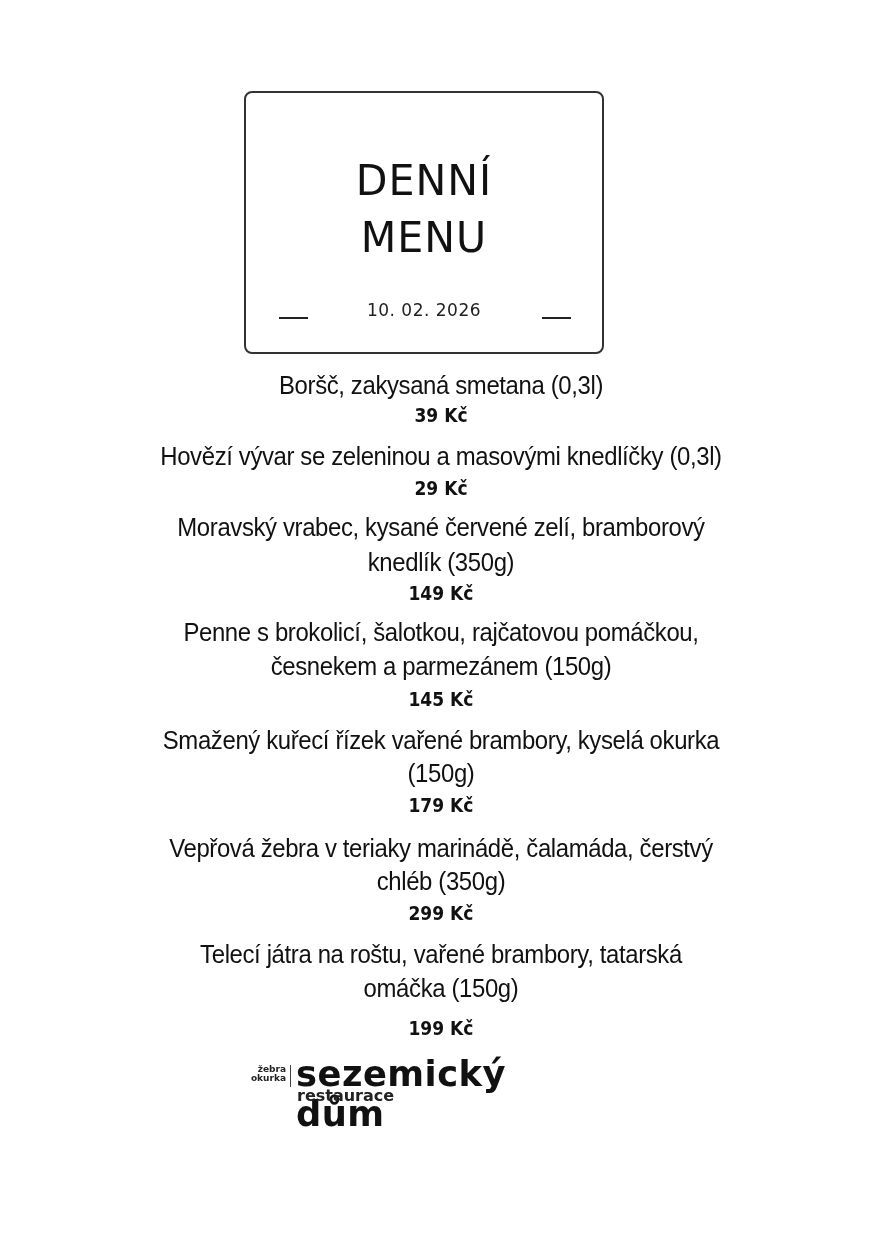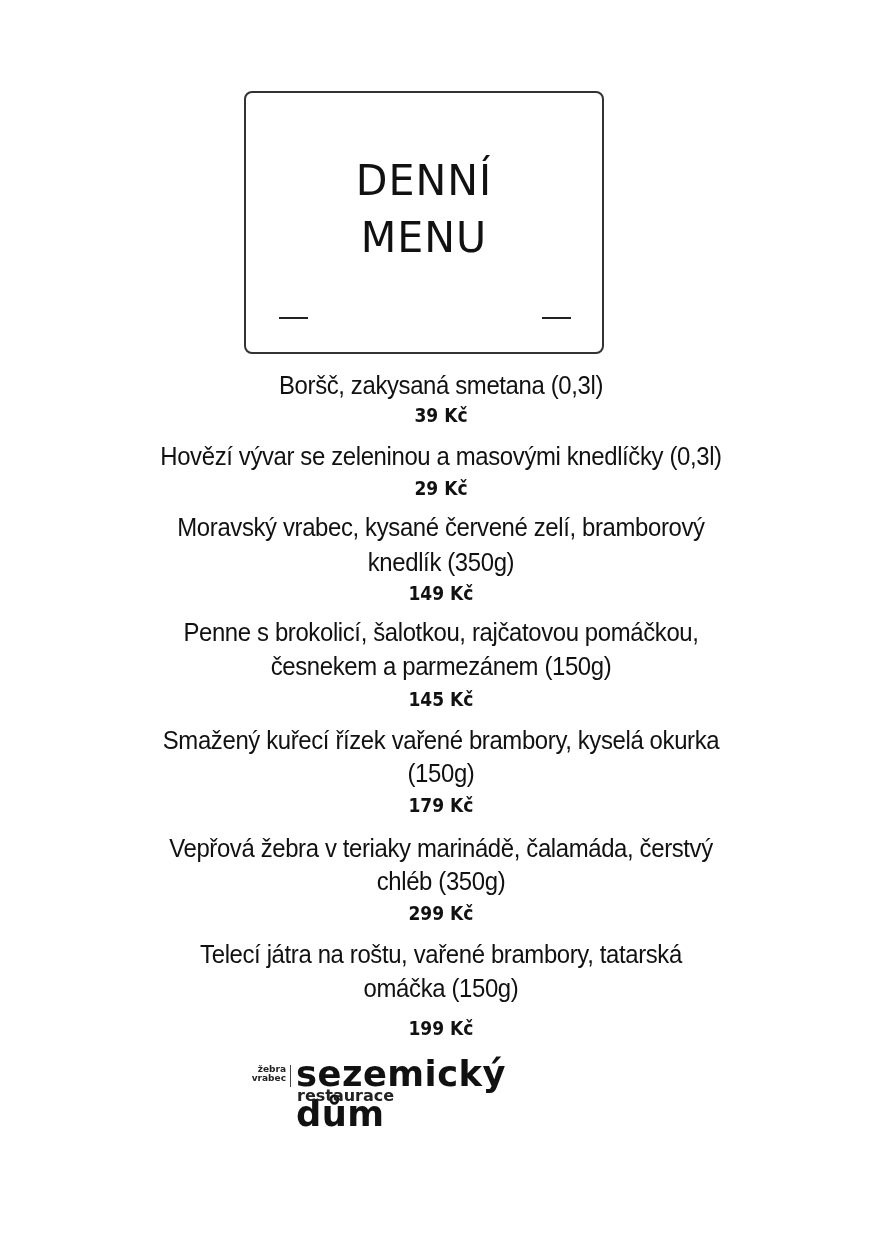--- a/index.html
+++ b/index.html
@@ -66,20 +66,21 @@
     color: #222;
   }
 </style>
 </head>
 <body>
 
 <div class="header-box">
   <div class="title l1">DENNÍ</div>
   <div class="title l2">MENU</div>
   <div class="dash left"></div>
+  <div class="date">10. 02. 2026</div>
   <div class="dash right"></div>
 </div>
 
 <div class="menu">
 
   <div class="dish-line" style="top:369px">Boršč, zakysaná smetana (0,3l)</div>
   <div class="price" style="top:403px">39 Kč</div>
 
   <div class="dish-line" style="top:440px">Hovězí vývar se zeleninou a masovými knedlíčky (0,3l)</div>
   <div class="price" style="top:476px">29 Kč</div>
@@ -101,18 +102,18 @@
   <div class="price" style="top:901px">299 Kč</div>
 
   <div class="dish-line" style="top:938px">Telecí játra na roštu, vařené brambory, tatarská</div>
   <div class="dish-line" style="top:972px">omáčka (150g)</div>
   <div class="price" style="top:1016px">199 Kč</div>
 </div>
 
 <div class="logo">
   <div class="logo-small">
     <div>žebra</div>
-    <div>vrabec</div>
+    <div>okurka</div>
   </div>
   <div class="logo-sep"></div>
   <div class="logo-main">sezemický dům</div>
   <div class="logo-sub">restaurace</div>
 </div>
 
 </body></html>

